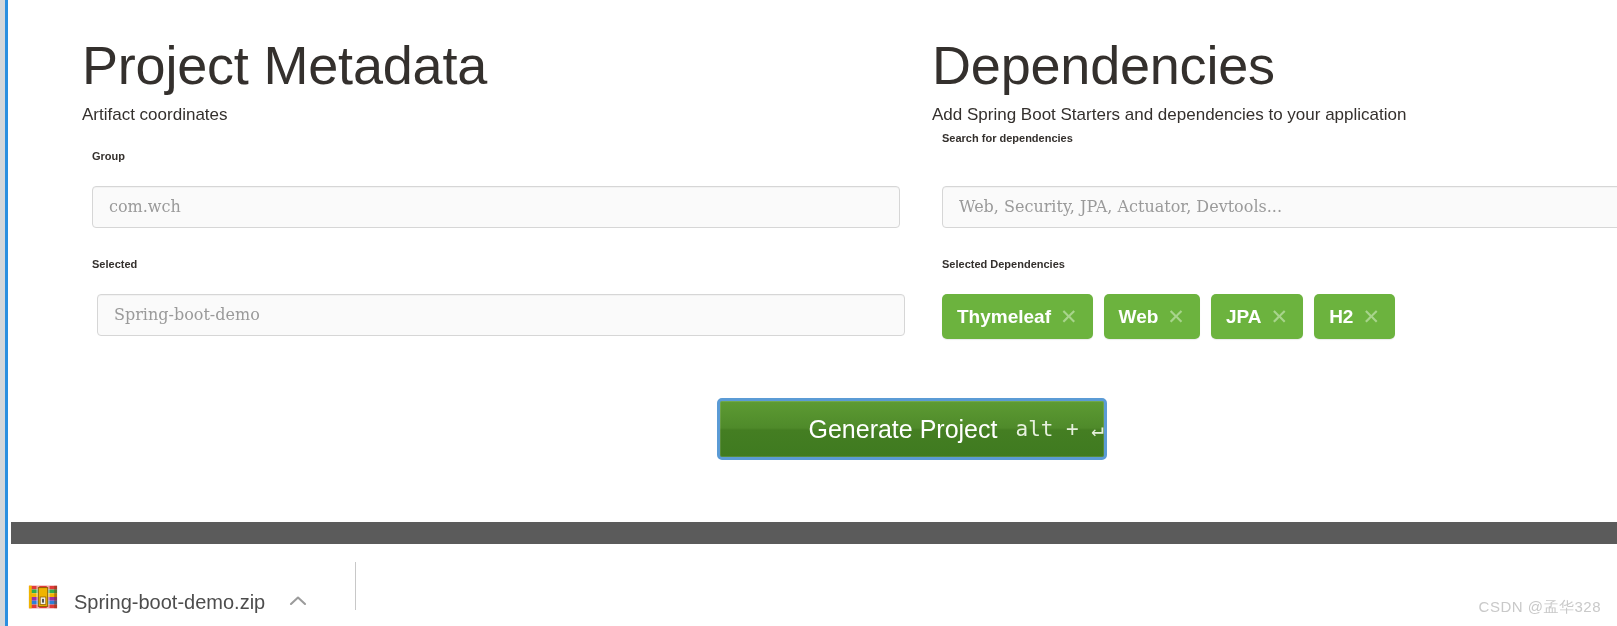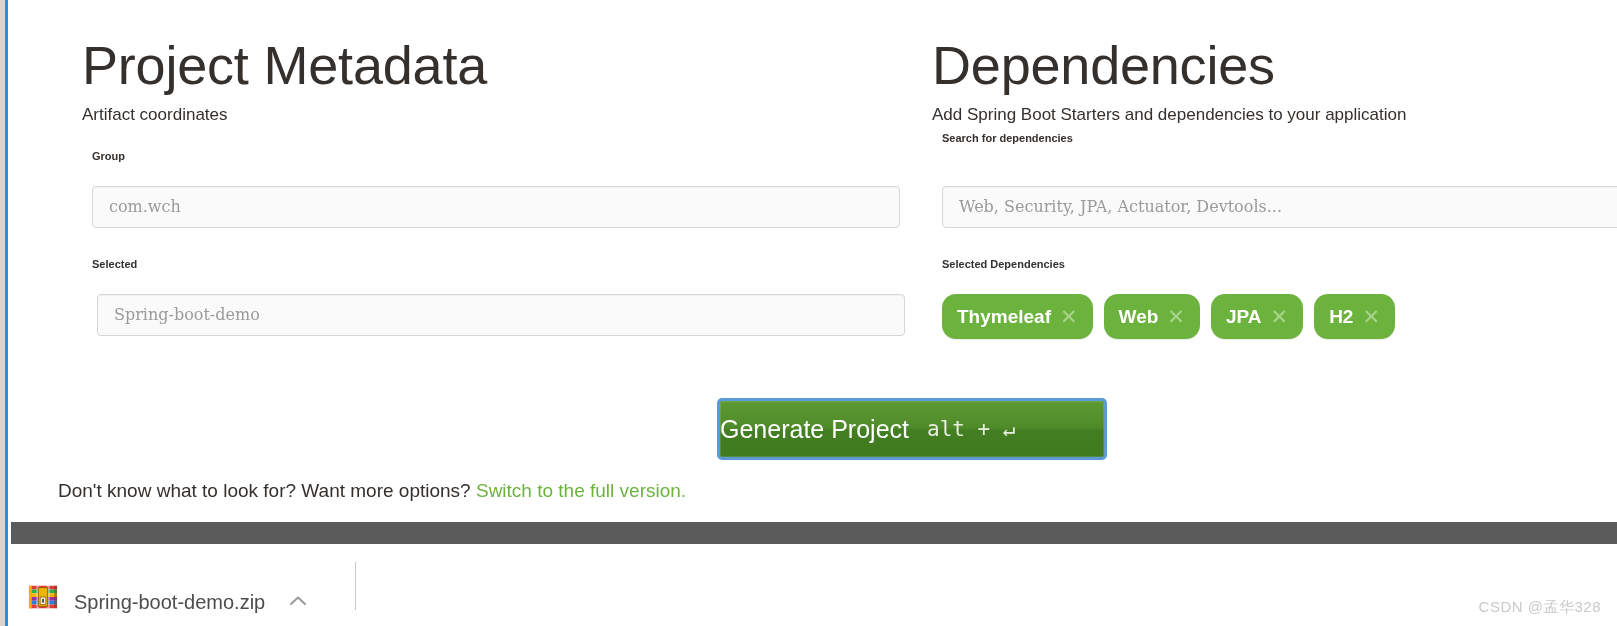--- a/index.html
+++ b/index.html
@@ -119,21 +119,21 @@
     left: 10px; top: 294px;
     display: flex;
     gap: 11px;
     align-items: flex-start;
   }
   .chip {
     display: inline-flex;
     align-items: center;
     gap: 9px;
     background: #6cb33e;
-    border-radius: 14px;
+    border-radius: 5px;
     padding: 0 15px;
     height: 45px;
     box-sizing: border-box;
     box-shadow: 0 1px 1px rgba(0,0,0,0.08);
   }
   .chip-label {
     color: #ffffff;
     font-size: 19px;
     font-weight: bold;
     line-height: 1;
@@ -149,21 +149,21 @@
   
   #generate-wrap {
     position: absolute;
     left: 706px;
     top: 398px;
   }
   #generate-button {
     position: relative;
     display: inline-flex;
     align-items: center;
-    justify-content: flex-start;
+    justify-content: flex-end;
     gap: 18px;
     box-sizing: border-box;
     width: 390px;
     height: 62px;
     border-radius: 5px;
     background: linear-gradient(to bottom, #5d9b33 0%, #4f8a2a 48%, #447e22 52%, #3f7a20 100%);
     border: 3px solid #5b9bd5;
     box-shadow: inset 0 0 0 1px rgba(255,255,255,0.12);
     cursor: pointer;
   }
@@ -328,24 +328,20 @@
       </div>
     </div>
 
     <div id="generate-wrap">
       <div id="generate-button">
         <span id="generate-label">Generate Project</span>
         <span id="generate-shortcut">alt + ↵</span>
       </div>
     </div>
 
-    <div id="footer-note">
-      <span>Don't know what to look for? Want more options?</span>
-      <a href="#" id="footer-link">Switch to the full version.</a>
-    </div>
 
   </div>
 
   <div id="gray-bar"></div>
 
   <div id="download-shelf">
 
     <div id="download-item">
 
       <svg id="zip-icon" viewBox="0 0 32 32">

